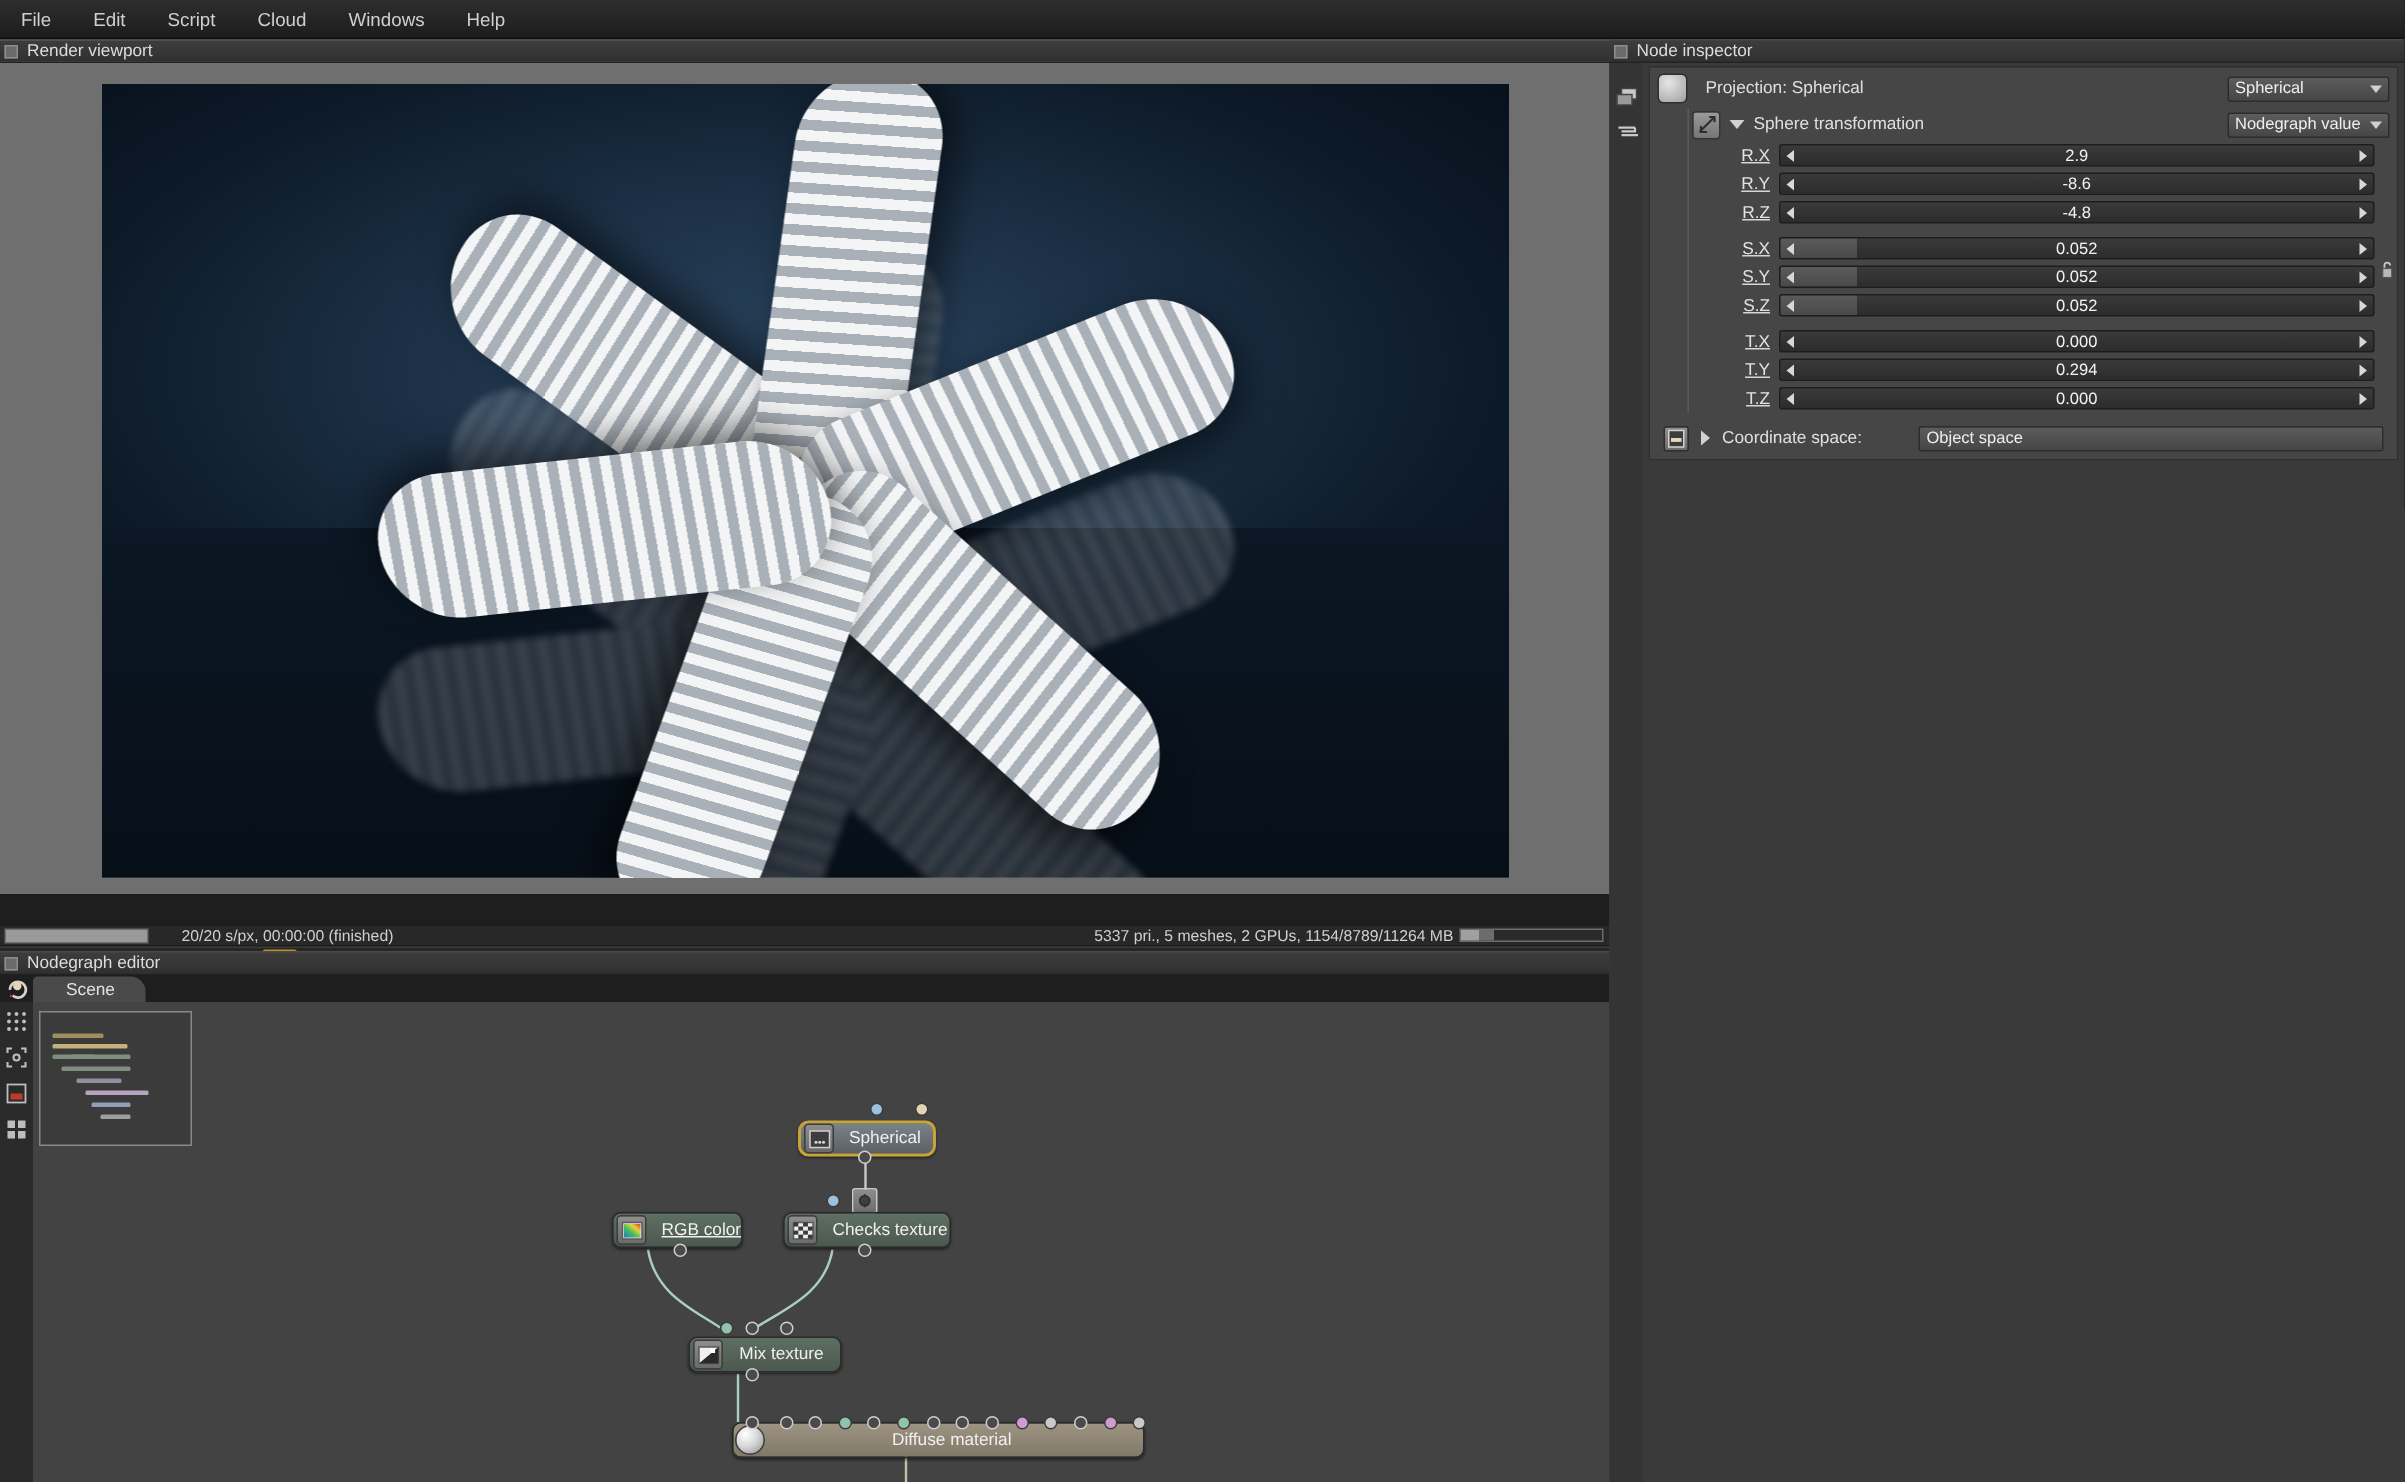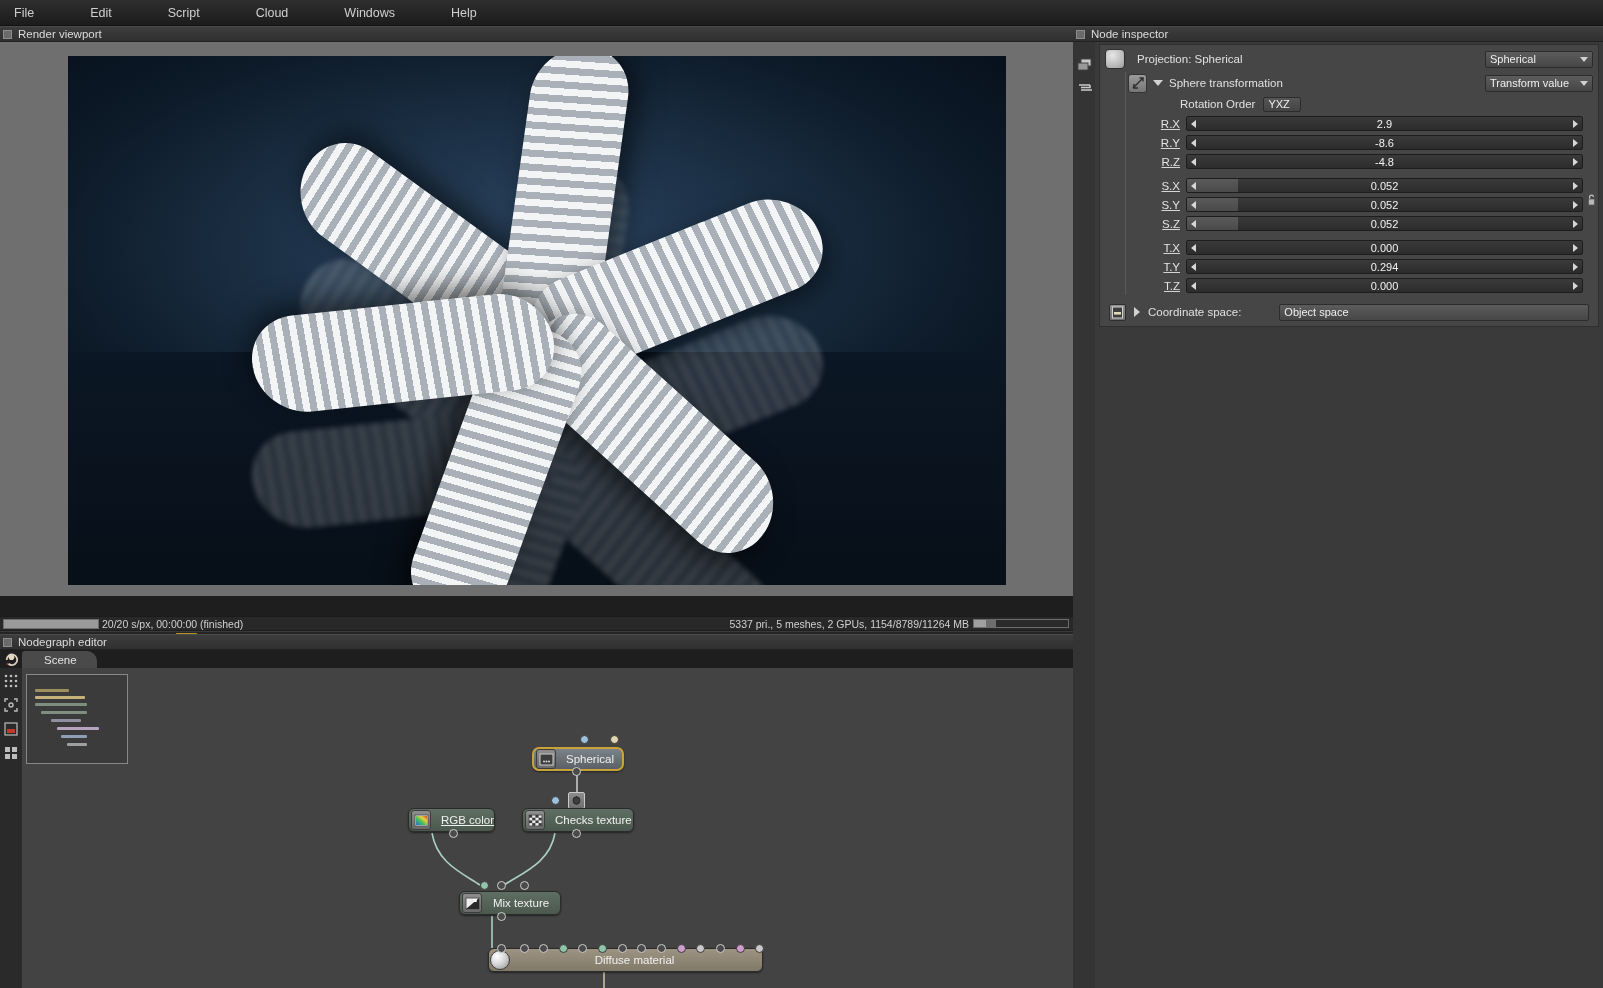--- a/index.html
+++ b/index.html
@@ -12,21 +12,20 @@
     overflow: hidden;
   }
   #app { position: relative; width: 1603px; height: 988px; }
 
   
   .menubar {
     position: absolute; left: 0; top: 0; width: 1603px; height: 26px;
     background: linear-gradient(#2e2e2e, #1c1c1c);
     display: flex; align-items: center;
     border-bottom: 1px solid #111;
-    gap: 28px;
   }
   .menubar .mi {
     padding: 3px 14px; color: #cfcfcf; font-size: 12.5px; line-height: 16px;
   }
 
   
   .paneltitle {
     display: flex; align-items: center;
     height: 16px;
     background: linear-gradient(#3d3d3d, #303030);
@@ -93,21 +92,21 @@
   #statusStrip {
     position: absolute; left: 0; top: 590px; width: 1073px; height: 14px;
     background: #282828; border-top: 1px solid #1b1b1b;
     display: flex; align-items: center; font-size: 10.5px; color: #d0d0d0;
   }
   #renderProgressOuter {
     width: 96px; height: 10px; margin-left: 3px;
     border: 1px solid #6d6d6d; background: #3a3a3a;
   }
   #renderProgressInner { height: 100%; background: #9a9a9a; }
-  #statusLeftText { margin-left: 3px; }
+  #statusLeftText { margin-left: 22px; }
   #statusRight { margin-left:auto; display:flex; align-items:center; }
   #sceneStatsText { margin-right: 4px; }
   #memBarOuter {
     width: 96px; height: 9px; border: 1px solid #6d6d6d; background:#2a2a2a;
     margin-right: 4px; position: relative;
   }
   #memBarA { position:absolute; left:0; top:0; height:100%; background:#a0a0a0; }
   #memBarB { position:absolute; top:0; height:100%; background:#6d6d6d; }
 
   
@@ -838,32 +837,25 @@
                 <svg width="14" height="14" viewBox="0 0 14 14" stroke="#2e2e2e" stroke-width="1.4" fill="none">
                   <path d="M2 12L12 2"></path>
                     <path d="M8.5 2H12v3.5"></path>
                     <path d="M3 8v4h4"></path>
                 </svg>
               </span>
               <span class="tri"></span>
               <span class="lbl">Sphere transformation</span>
               <span style="flex:1"></span>
               <span class="combo" style="width:104px; margin-right:2px;">
-                <span>Transform value</span>
+                <span>Nodegraph value</span>
                 <span class="caret"></span>
               </span>
             </div>
 
-            <div class="rowRotOrder">
-              <span class="lbl">Rotation Order</span>
-              <span class="smallcombo">
-                <span>YXZ</span>
-                <span class="caret"></span>
-              </span>
-            </div>
 
             <div>
               <div class="sliderRow">
                 <span class="slbl">R.X</span>
                 <span class="slider">
                   <span class="arrowL"></span>
                   <span class="sval">2.9</span>
                   <span class="arrowR"></span>
                 </span>
                 <span class="lockCol"></span>

